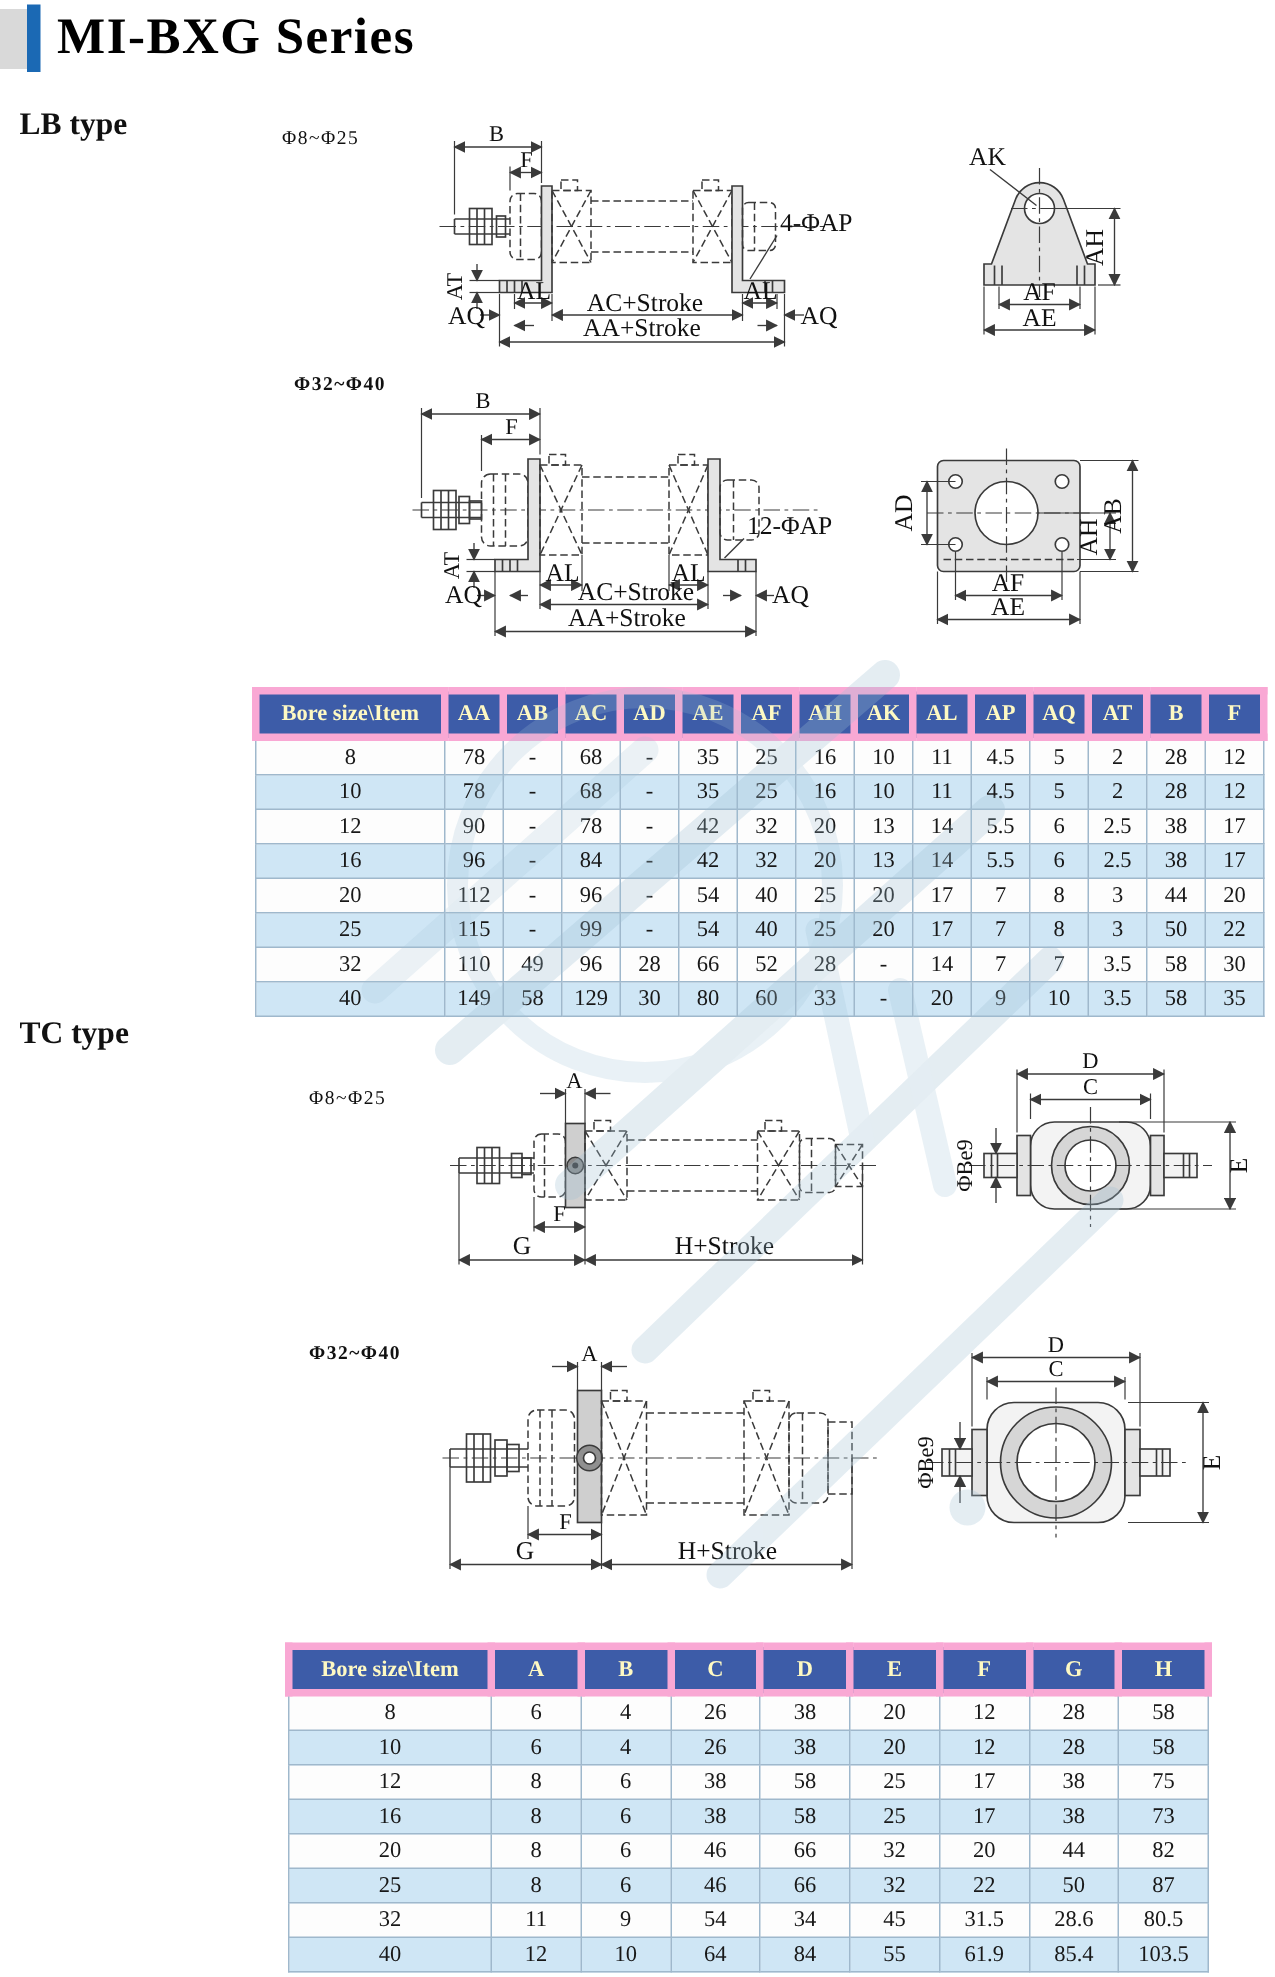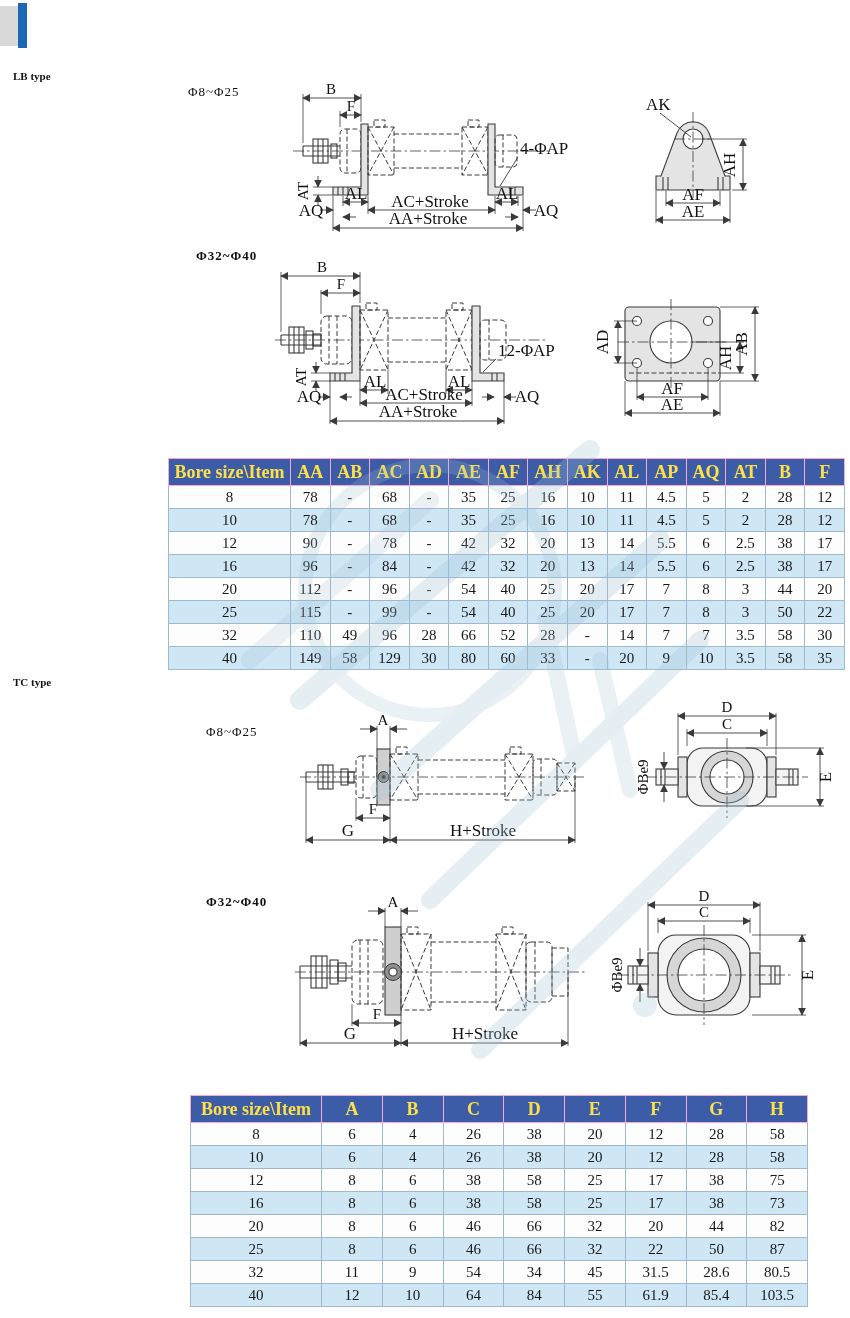--- a/index.html
+++ b/index.html
@@ -2,58 +2,59 @@
 <html><head>
 <meta charset="utf-8">
 <style>
   html,body{margin:0;padding:0;background:#fff;}
   .page{position:relative;width:850px;height:1318px;background:#ffffff;overflow:hidden;
         font-family:"Liberation Serif",serif;color:#111;}
   
   .title-gray{position:absolute;left:0;top:6px;width:18px;height:40px;background:#d9d9d9;}
   .title-blue{position:absolute;left:18px;top:3px;width:9px;height:45px;background:#1b69b4;}
   .page-title{position:absolute;left:38px;top:6px;font-size:34px;font-weight:bold;letter-spacing:1px;color:#000;}
-  .section-label{position:absolute;left:13px;font-size:11px;font-weight:bold;color:#111;}
+  .section-label{position:absolute;left:13px;font-size:21px;font-weight:bold;color:#111;}
   .range-label{position:absolute;font-size:13px;letter-spacing:1px;color:#111;}
   .bold{font-weight:bold;}
   
   svg{position:absolute;overflow:visible;}
   .ln{stroke:#3a3a3a;stroke-width:1.1;fill:none;}
   .fillg{fill:#e4e4e4;stroke:#3a3a3a;stroke-width:1.1;}
   .filll{fill:#f3f3f3;stroke:#3a3a3a;stroke-width:1.1;}
   .plate{fill:#cfcfcf;stroke:#3a3a3a;stroke-width:1.1;}
   .hole{fill:#ffffff;stroke:#3a3a3a;stroke-width:1.1;}
   .ring{fill:#d6d6d6;stroke:#3a3a3a;stroke-width:1.1;}
   .dash{stroke:#3a3a3a;stroke-width:1;fill:none;stroke-dasharray:5 2.5;}
   .cl{stroke:#3a3a3a;stroke-width:.8;fill:none;stroke-dasharray:11 3 2.5 3;}
   .dim{stroke:#3a3a3a;stroke-width:.9;fill:none;}
   .ext{stroke:#3a3a3a;stroke-width:.8;fill:none;}
   text.lbl{font-family:"Liberation Serif",serif;font-size:15px;fill:#111;}
   text.big{font-size:17px;}
   
   table{border-collapse:collapse;table-layout:fixed;position:absolute;background:#fff;}
-  th{background:#3d5ca8;color:#fde047;font-size:18px;font-weight:bold;height:26px;
-     border:1px solid #f9a8d4;padding:0;text-align:center;}
+  th{background:#3d5ca8;color:#fef9c3;font-size:15px;font-weight:bold;height:26px;
+     border:5px solid #f9a8d4;padding:0;text-align:center;}
   td{font-size:15px;color:#181818;height:22px;border:1px solid #9fb8cc;padding:0;text-align:center;}
   tbody tr:nth-child(even){background:#cfe6f5;}
   tbody tr:nth-child(odd){background:#fdfdfd;}
   .t1{left:168px;top:458px;width:677px;}
   .t1 th:first-child{width:121px;}
   .t2{left:190px;top:1095px;width:618px;}
   .t2 th:first-child{width:130px;}
   
   .wm{position:absolute;left:0;top:0;width:850px;height:1318px;pointer-events:none;z-index:6;}
 </style>
 </head>
 <body>
 
 <div class="page">
 
   <div class="title-gray"></div>
   <div class="title-blue"></div>
+  <div class="page-title">MI-BXG Series</div>
 
   <div class="section-label" style="top:70px">LB type</div>
   <div class="section-label" style="top:676px">TC type</div>
 
   <div class="range-label" style="left:188px;top:84px">Φ8~Φ25</div>
   <div class="range-label bold" style="left:196px;top:248px">Φ32~Φ40</div>
   <div class="range-label" style="left:206px;top:724px">Φ8~Φ25</div>
   <div class="range-label bold" style="left:206px;top:894px">Φ32~Φ40</div>
 
   <svg style="left:240px;top:82px" width="610" height="168" viewBox="240 82 610 168">

